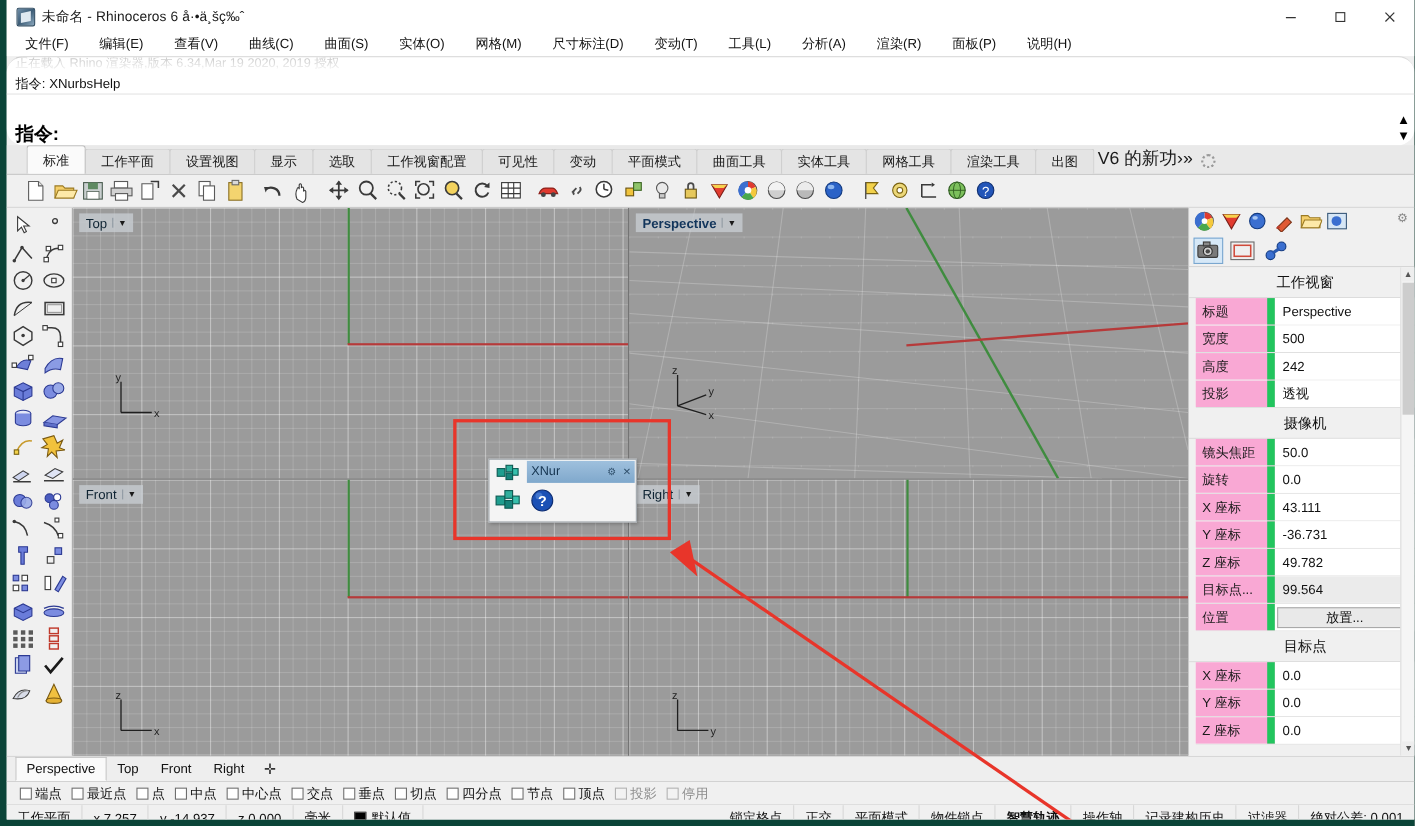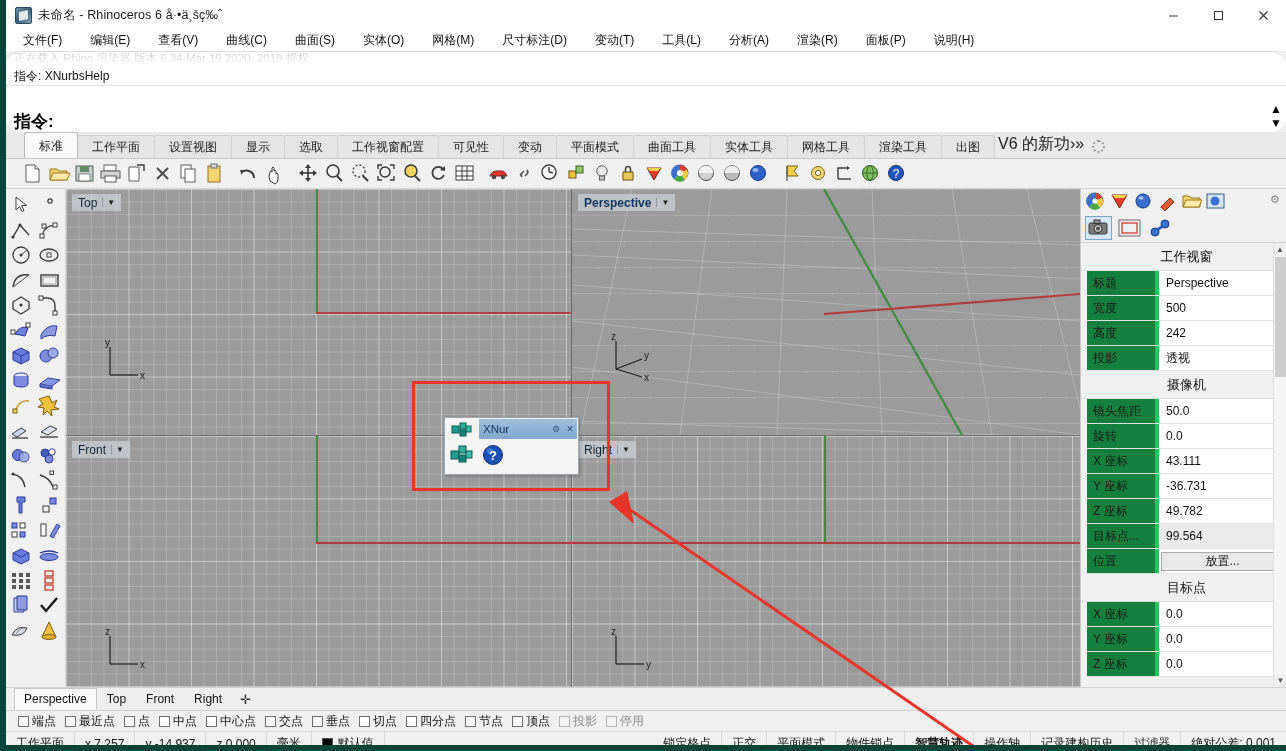--- a/index.html
+++ b/index.html
@@ -191,21 +191,21 @@
     border-bottom: 1px solid #dcdcdc; background: #f0f0f0;
   }
   .rp-row {
     display: flex; height: 25px; align-items: stretch;
     border-bottom: 1px solid #e0e0e0; background: #fff;
     margin-left: 6px;
   }
   .rp-key {
     width: 72px; font-size: 12px; color: #1a1a1a;
     display: flex; align-items: center; padding-left: 6px;
-    background: #15803d; border-right: 4px solid #22c55e;
+    background: #f9a8d4; border-right: 7px solid #22c55e;
   }
   .rp-val {
     flex: 1; font-size: 12px; color: #111;
     display: flex; align-items: center; padding-left: 7px;
     background: #fff; position: relative;
   }
   .rp-val.shaded { background: #ebebeb; }
   .rp-btn {
     margin: 2px 2px 2px 2px; flex: 1; background: #e9e9e9;
     border: 1px solid #a9a9a9; font-size: 12px; color: #111;

